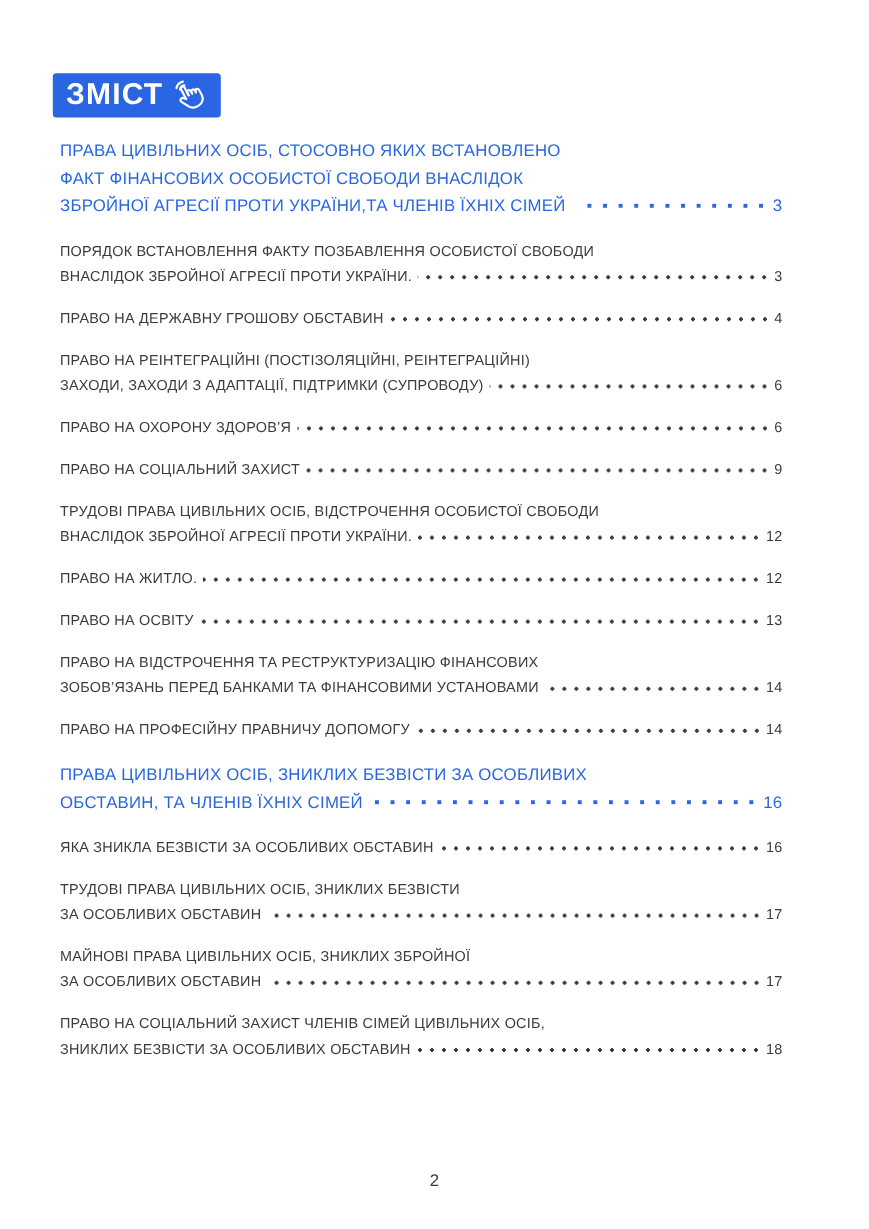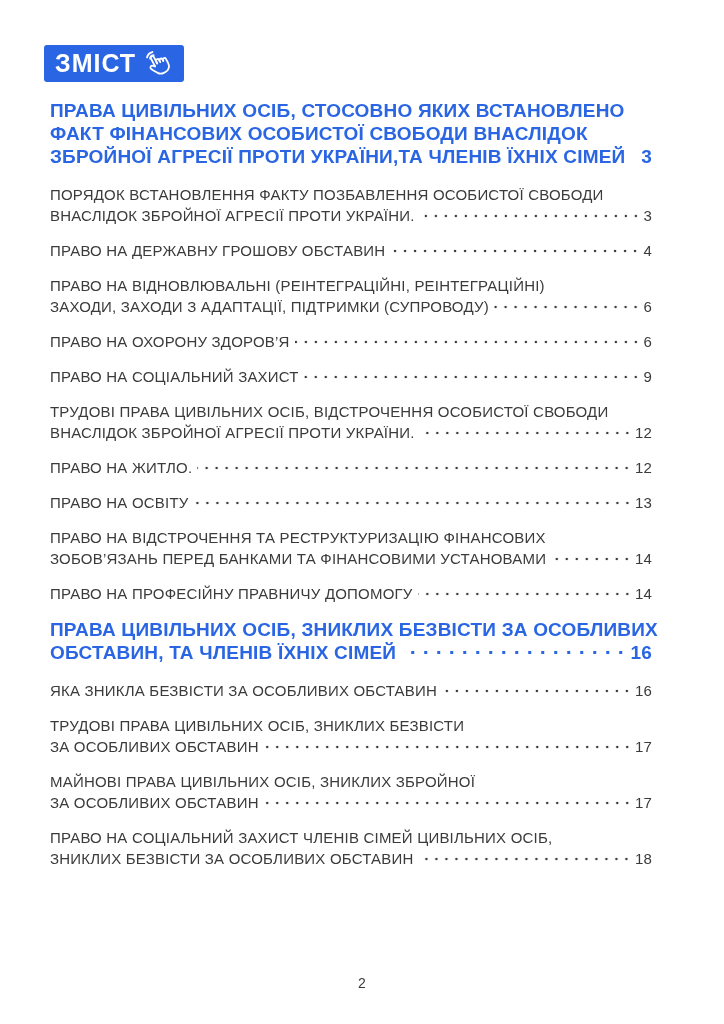--- a/index.html
+++ b/index.html
@@ -9,44 +9,44 @@
   }
   html,body{margin:0;padding:0;}
   body{
     width:724px;height:1024px;
     background:var(--page-bg);
     font-family:"Liberation Sans", sans-serif;
     position:relative;
     overflow:hidden;
   }
   .badge{
-    position:absolute;left:44px;top:45px;
+    position:absolute;left:44px;top:61px;
     height:37px;box-sizing:border-box;
     display:inline-flex;align-items:center;
     background:var(--accent);
     color:#ffffff;
     padding:3px 12px 4px 11px;
     border-radius:3px;
   }
   .badge-label{
     font-size:25px;font-weight:bold;letter-spacing:1px;line-height:1;
     padding-top:1px;
   }
   .badge-icon{margin-left:9px;display:block;}
   .toc{
     position:absolute;left:50px;right:72px;top:99px;
   }
   .toc-item{margin-bottom:14px;}
   .toc-item.entry{
-    font-size:15px;line-height:21px;color:var(--text);letter-spacing:0.2px;
+    font-size:12px;line-height:21px;color:var(--text);letter-spacing:0.2px;
   }
   .toc-item.section{
-    font-size:19px;line-height:23px;font-weight:bold;color:var(--accent);
+    font-size:14px;line-height:23px;font-weight:normal;color:var(--accent);
     letter-spacing:0.2px;
-    margin:0 0 16px 0;
+    margin:15px 0 16px 0;
   }
   .toc-line{white-space:nowrap;}
   .toc-line.last{display:flex;align-items:baseline;}
   .toc-text{flex:none;white-space:nowrap;}
   .leader{
     flex:1 1 auto;
     align-self:stretch;
     margin:0 2px 0 5px;
     background-image:radial-gradient(circle, currentColor 1.4px, transparent 1.6px);
     background-repeat:repeat-x;
@@ -102,21 +102,21 @@
       </div>
     </div>
     <div class="toc-item entry">
       <div class="toc-line last">
         <span class="toc-text">ПРАВО НА ДЕРЖАВНУ ГРОШОВУ ОБСТАВИН</span>
         <span class="leader"></span>
         <span class="page-num">4</span>
       </div>
     </div>
     <div class="toc-item entry">
-      <div class="toc-line">ПРАВО НА ВІДНОВЛЮВАЛЬНІ (РЕІНТЕГРАЦІЙНІ, РЕІНТЕГРАЦІЙНІ)</div>
+      <div class="toc-line">ПРАВО НА РЕІНТЕГРАЦІЙНІ (ПОСТІЗОЛЯЦІЙНІ, РЕІНТЕГРАЦІЙНІ)</div>
       <div class="toc-line last">
         <span class="toc-text">ЗАХОДИ, ЗАХОДИ З АДАПТАЦІЇ, ПІДТРИМКИ (СУПРОВОДУ)</span>
         <span class="leader"></span>
         <span class="page-num">6</span>
       </div>
     </div>
     <div class="toc-item entry">
       <div class="toc-line last">
         <span class="toc-text">ПРАВО НА ОХОРОНУ ЗДОРОВ’Я</span>
         <span class="leader"></span>

